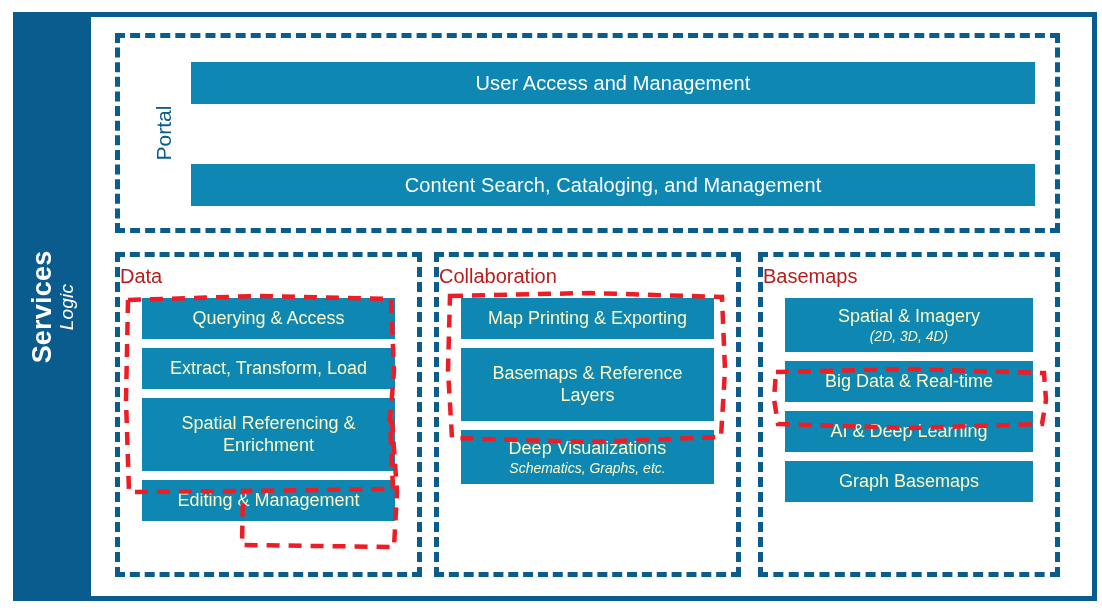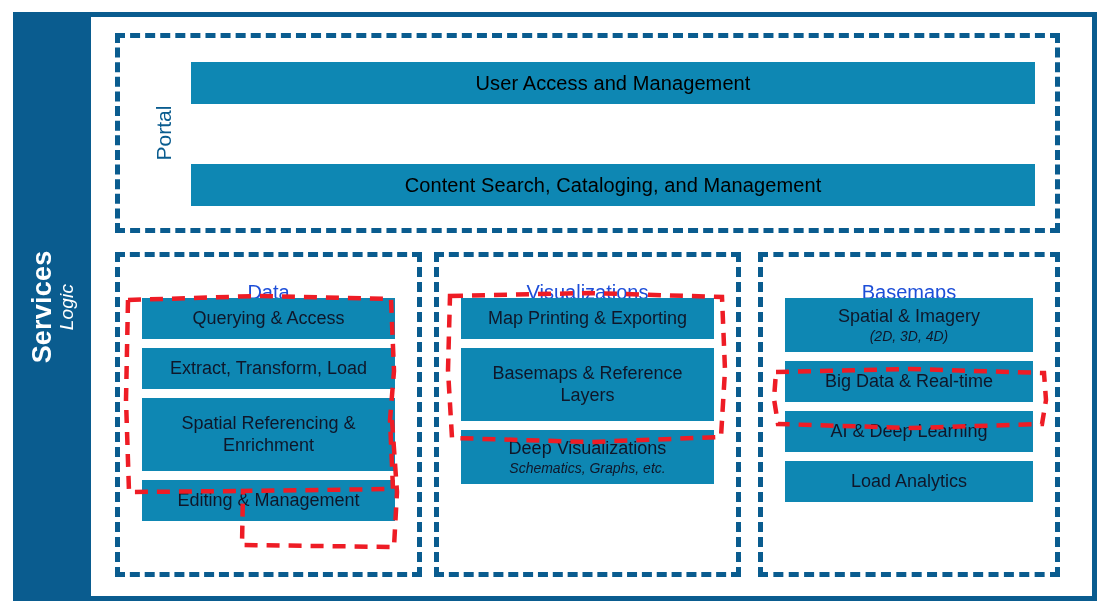--- a/index.html
+++ b/index.html
@@ -100,48 +100,48 @@
     left: 71px;
     right: 20px;
     top: 24px;
     bottom: 22px;
     display: flex;
     flex-direction: column;
     justify-content: space-between;
   }
   .portal-bar {
     background: #0e87b3;
-    color: #000000;
+    color: #ffffff;
     height: 42px;
     display: flex;
     align-items: center;
     justify-content: center;
     font-size: 20px;
     letter-spacing: 0.1px;
   }
 
   
   .col-title {
     position: absolute;
     left: 0;
     right: 0;
-    top: 24px;
-    text-align: center;
-    color: #1d4ed8;
+    top: 8px;
+    text-align: left;
+    color: #b91c1c;
     font-size: 20px;
   }
   .col-stack {
     position: absolute;
     left: 22px;
     right: 22px;
     top: 41px;
   }
   .svc-box {
     background: #0e87b3;
-    color: #0f172a;
+    color: #fef9c3;
     display: flex;
     flex-direction: column;
     align-items: center;
     justify-content: center;
     text-align: center;
     box-sizing: border-box;
     margin-bottom: 9px;
     padding: 3px 6px;
   }
   .svc-label {
@@ -213,21 +213,21 @@
       <div class="svc-box h2line">
         <span class="svc-label">Spatial Referencing &amp; Enrichment</span>
       </div>
       <div class="svc-box h1line">
         <span class="svc-label">Editing &amp; Management</span>
       </div>
     </div>
   </div>
 
   <div class="dash-group col-group viz-group">
-    <div class="col-title">Visualizations</div>
+    <div class="col-title">Collaboration</div>
     <div class="col-stack">
       <div class="svc-box h1line">
         <span class="svc-label">Map Printing &amp; Exporting</span>
       </div>
       <div class="svc-box h2line">
         <span class="svc-label">Basemaps &amp; Reference Layers</span>
       </div>
       <div class="svc-box h-sub">
         <span class="svc-label">Deep Visualizations</span>
         <span class="svc-sub">Schematics, Graphs, etc.</span>
@@ -242,21 +242,21 @@
         <span class="svc-label">Spatial &amp; Imagery</span>
         <span class="svc-sub">(2D, 3D, 4D)</span>
       </div>
       <div class="svc-box h1line">
         <span class="svc-label">Big Data &amp; Real-time</span>
       </div>
       <div class="svc-box h1line">
         <span class="svc-label">AI &amp; Deep Learning</span>
       </div>
       <div class="svc-box h1line">
-        <span class="svc-label">Load Analytics</span>
+        <span class="svc-label">Graph Basemaps</span>
       </div>
     </div>
   </div>
 
   <svg class="annot-layer" viewBox="0 0 1102 616">
 
     <path class="annot-path" d="M 128,300 L 258,296 L 391,299 L 394,371 L 390,420 L 393,489 L 243,491 L 242,545 L 394,547 L 397,492 L 392,420"></path>
     <path class="annot-path" d="M 128,300 L 126,400 L 129,492 L 243,491"></path>
 
     <path class="annot-path" d="M 450,296 L 590,293 L 722,297 L 725,370 L 721,437 L 590,442 L 452,438 L 448,370 Z"></path>

